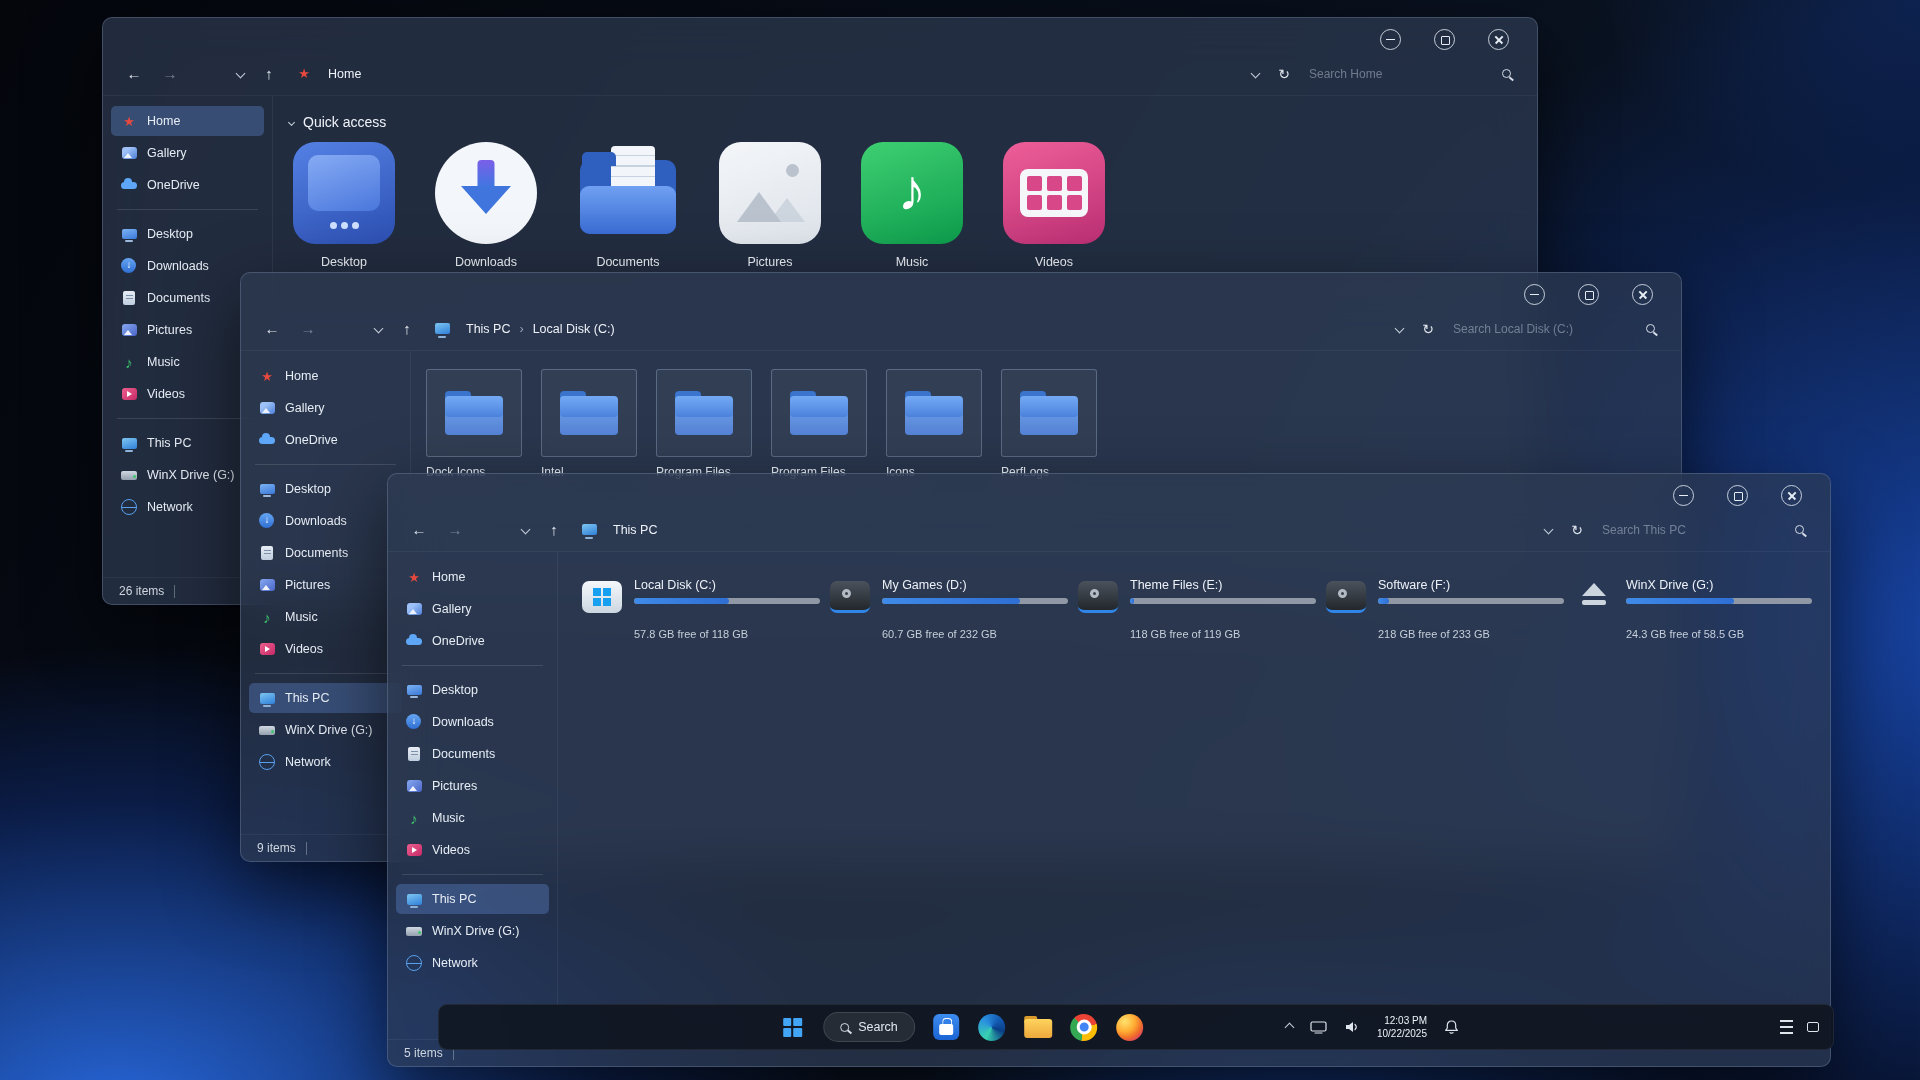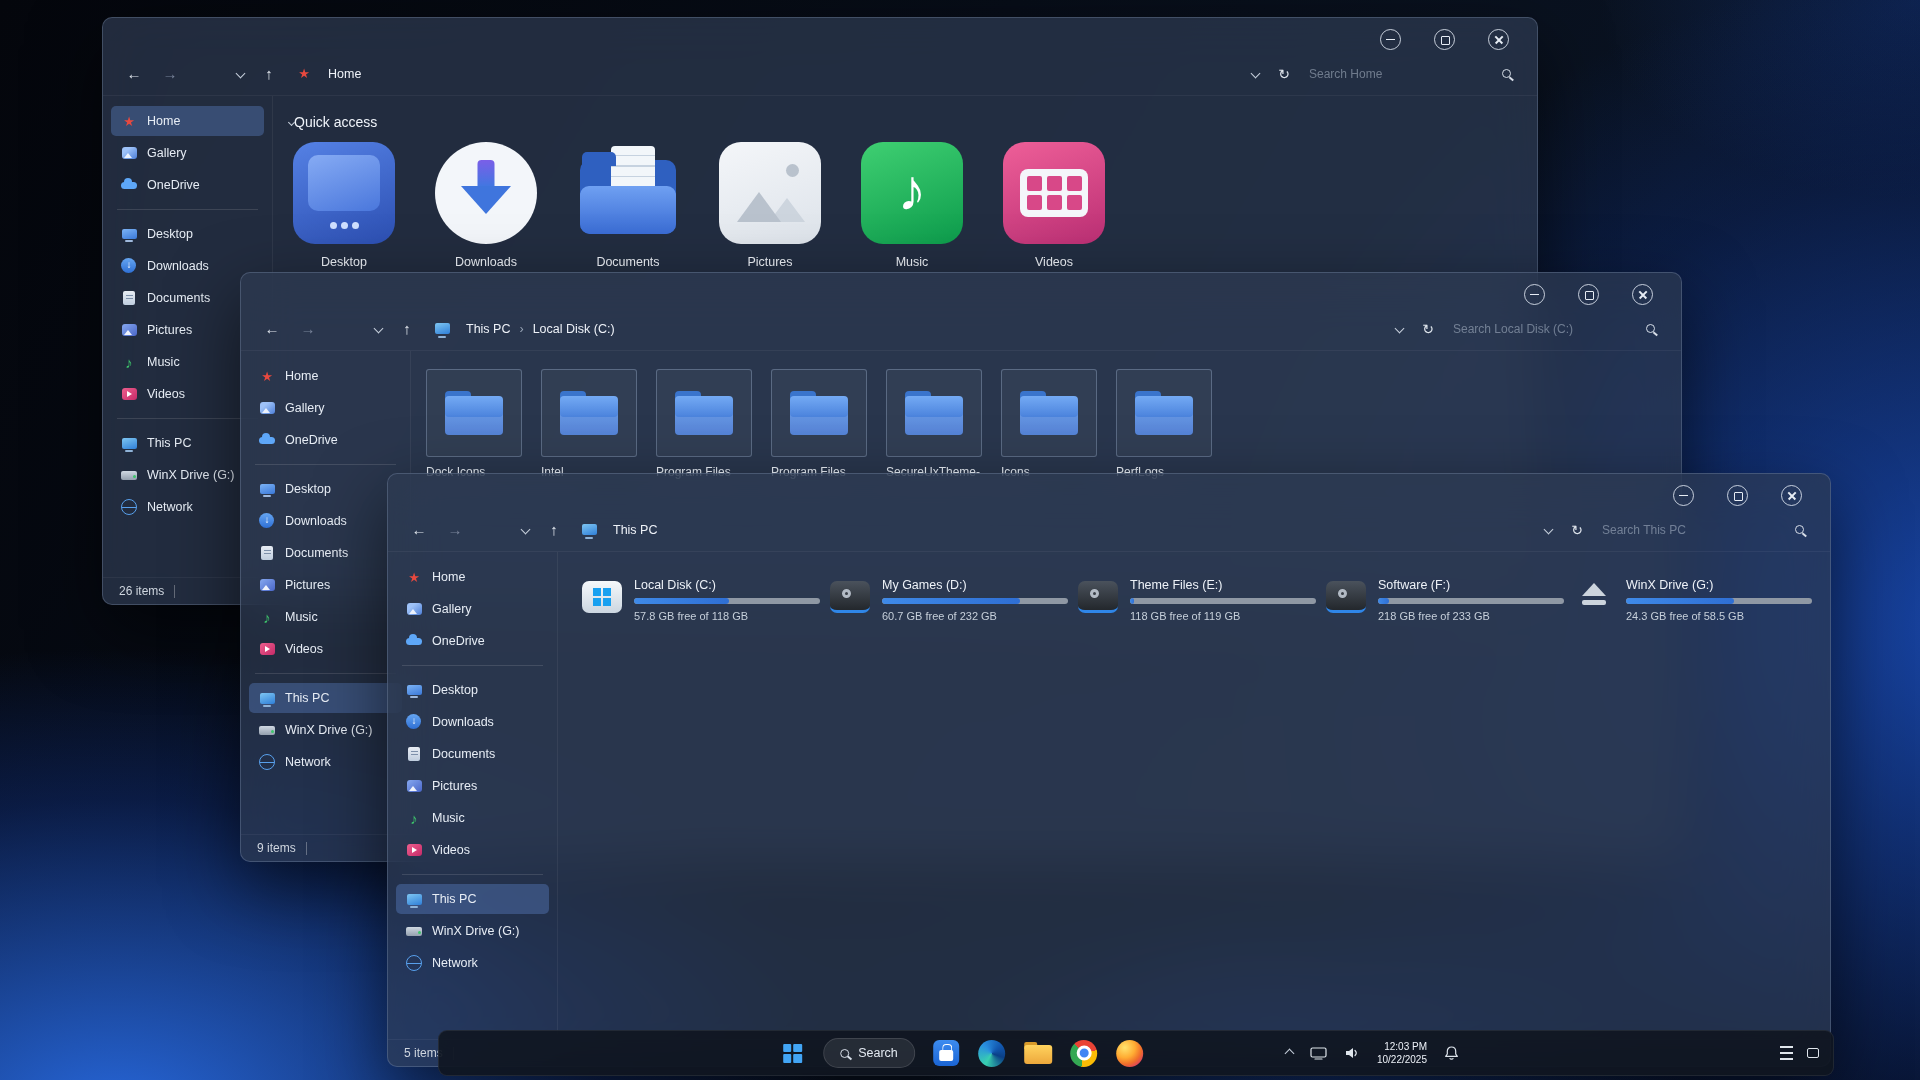--- a/index.html
+++ b/index.html
@@ -49,21 +49,21 @@
   .wbody{flex:1;display:flex;min-height:0}
   .sidebar{width:170px;flex:none;padding:10px 8px;border-right:1px solid rgba(255,255,255,.06);overflow:hidden}
   .sb-item{display:flex;align-items:center;height:30px;padding:0 8px;border-radius:5px;font-size:12.5px;color:#e7edf5;margin-bottom:2px;cursor:pointer}
   .sb-item.sel{background:rgba(110,155,240,.30)}
   .sb-div{height:1px;background:rgba(255,255,255,.12);margin:9px 6px}
   .sb-label{white-space:nowrap;overflow:hidden}
   .content{flex:1;min-width:0}
   .win-home .content{padding:12px 18px 0 14px}
   .win-c .content{padding:14px 18px 0 15px}
   .win-pc .content{padding:12px 18px 0 22px}
-  .sect{display:flex;align-items:center;font-size:14px;color:#f0f4fa;margin:6px 0 4px 2px}
+  .sect{display:flex;align-items:center;gap:9px;font-size:14px;color:#f0f4fa;margin:6px 0 4px 2px}
   .statusbar{height:27px;flex:none;display:flex;align-items:center;gap:10px;padding:0 16px;font-size:12px;color:#cfd6df;border-top:1px solid rgba(255,255,255,.05)}
   .sdiv{width:1px;height:13px;background:rgba(255,255,255,.3)}
 
   
   .sic{width:20px;height:18px;margin-right:8px;position:relative;display:inline-flex;align-items:center;justify-content:center;flex:none;font-size:14px;line-height:1}
   .crumbico{margin-right:0}
   .ic-home::before{content:'★';color:#e8493f;font-size:13px}
   .ic-gallery::before{content:'';width:15px;height:12px;border-radius:3px;background:linear-gradient(140deg,#9ec2f8 30%,#4d7fd8)}
   .ic-gallery::after{content:'';position:absolute;left:5px;bottom:4px;border-left:4px solid transparent;border-right:4px solid transparent;border-bottom:5px solid #fff;opacity:.85}
   .ic-onedrive::before{content:'';position:absolute;left:2px;top:6px;width:16px;height:7px;border-radius:4px;background:#5ea7f8}
@@ -121,32 +121,32 @@
   .folder::before{content:'';position:absolute;left:0;top:0;width:26px;height:12px;border-radius:4px 4px 0 0;background:#3a74cc}
   .folder::after{content:'';position:absolute;left:0;right:0;top:5px;bottom:0;border-radius:4px;background:linear-gradient(180deg,#74aaf4 0%,#4a82dc 55%,#3a6fd0 100%);box-shadow:inset 0 -18px 0 rgba(255,255,255,.14)}
   .flabel{margin-top:8px;font-size:12px;color:#e9eff7;max-width:104px;white-space:nowrap;overflow:hidden}
 
   
   .drives{display:flex;gap:8px;margin-top:14px}
   .drive{width:246px;display:flex;gap:10px;align-items:flex-start;cursor:pointer}
   .dname{font-size:12.5px;color:#eef2f8;margin-bottom:6px}
   .bar{width:186px;height:6px;border-radius:3px;background:#8f98a4;overflow:hidden}
   .bar i{display:block;height:100%;border-radius:3px;background:linear-gradient(90deg,#3f8ae8,#2f6fd4)}
-  .dfree{font-size:11px;color:#c6cfda;margin-top:6px;white-space:nowrap}
+  .dfree{font-size:11px;color:#c6cfda;margin-top:24px;white-space:nowrap}
   .drv{position:relative;width:44px;height:38px;flex:none}
   .slab{position:absolute;left:2px;right:2px;top:3px;bottom:3px;border-radius:7px;background:linear-gradient(180deg,#f5f8fb,#ccd6e0)}
   .drv.gear .slab{background:linear-gradient(180deg,#4a525c,#23272c);border-bottom:3px solid #2f86e8}
   .drv.windows .badge{position:absolute;left:calc(50% - 9px);top:calc(50% - 9px);width:8px;height:8px;background:#18a0f0;box-shadow:10px 0 0 #18a0f0,0 10px 0 #18a0f0,10px 10px 0 #18a0f0}
   .drv.gear .badge{position:absolute;left:calc(50% - 8px);top:calc(50% - 8px);width:9px;height:9px;border-radius:50%;border:3.5px solid #b2bac4}
   .drv.eject .slab{background:none}
   .drv.eject .badge{position:absolute;left:calc(50% - 12px);top:5px;width:0;height:0;border-left:12px solid transparent;border-right:12px solid transparent;border-bottom:13px solid #ccd4dd}
   .drv.eject .badge::after{content:'';position:absolute;left:-12px;top:17px;width:24px;height:5px;border-radius:2px;background:#ccd4dd}
 
   
-  .taskbar{position:absolute;left:438px;top:1030px;width:1396px;height:46px;z-index:10;border-radius:9px;
+  .taskbar{position:absolute;left:438px;top:1004px;width:1396px;height:46px;z-index:10;border-radius:9px;
     background:rgba(15,21,31,.88);border:1px solid rgba(255,255,255,.08);backdrop-filter:blur(18px)}
   .tb-center{position:absolute;left:522px;top:0;height:100%;transform:translateX(-50%);display:flex;align-items:center;gap:16px}
   .tapp{width:30px;height:30px;display:flex;align-items:center;justify-content:center;cursor:pointer;flex:none}
   .win-logo{width:19px;height:19px;display:grid;grid-template-columns:1fr 1fr;grid-template-rows:1fr 1fr;gap:2px}
   .win-logo i{background:#42a5f5;border-radius:1px}
   .tb-search{display:flex;align-items:center;gap:9px;height:30px;padding:0 16px;border-radius:15px;background:rgba(255,255,255,.09);border:1px solid rgba(255,255,255,.12);font-size:12.5px;color:#e3e9f1;cursor:pointer}
   .ic-store{width:26px;height:26px;border-radius:6px;background:linear-gradient(180deg,#3d8cf0,#1a64d4);position:relative}
   .ic-store::before{content:'';position:absolute;left:6px;right:6px;bottom:5px;height:11px;background:#fff;border-radius:2px}
   .ic-store::after{content:'';position:absolute;left:9px;top:4px;width:8px;height:6px;border:1.5px solid #fff;border-bottom:none;border-radius:4px 4px 0 0}
   .ic-edge{width:27px;height:27px;border-radius:50%;background:conic-gradient(from 210deg,#38d0b0,#2a8fe0 30%,#1258b0 55%,#0a3f86 72%,#38d0b0)}
@@ -402,26 +402,20 @@
             <div class="fcell">
               <div class="fframe">
                 <span class="folder"></span>
               </div>
               <div class="flabel">Program Files</div>
             </div>
             <div class="fcell">
               <div class="fframe">
                 <span class="folder"></span>
               </div>
-              <div class="flabel">SecureUxTheme-</div>
-            </div>
-            <div class="fcell">
-              <div class="fframe">
-                <span class="folder"></span>
-              </div>
               <div class="flabel">Icons</div>
             </div>
             <div class="fcell">
               <div class="fframe">
                 <span class="folder"></span>
               </div>
               <div class="flabel">PerfLogs</div>
             </div>
           </div>
       </div>

